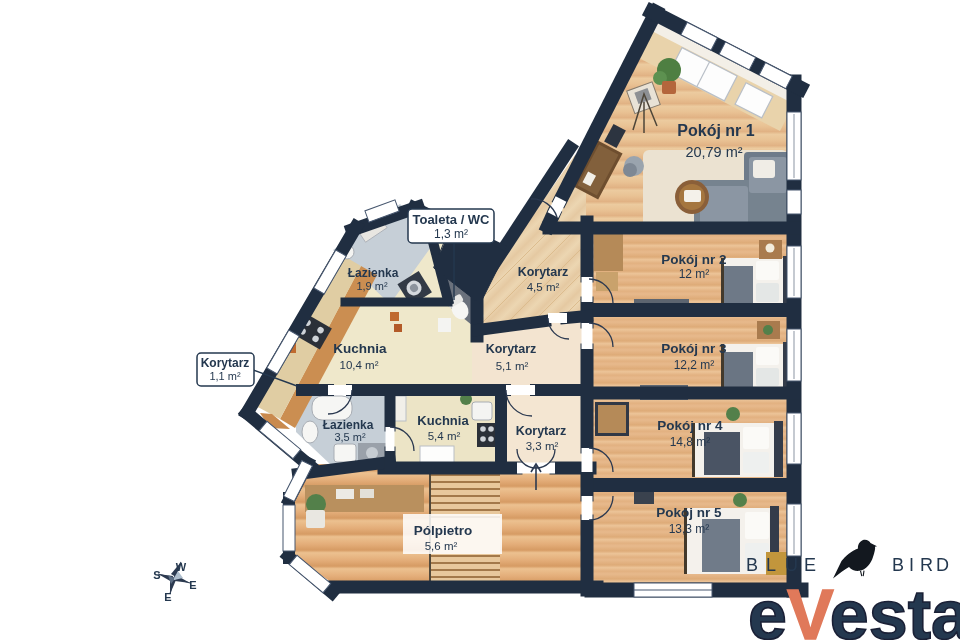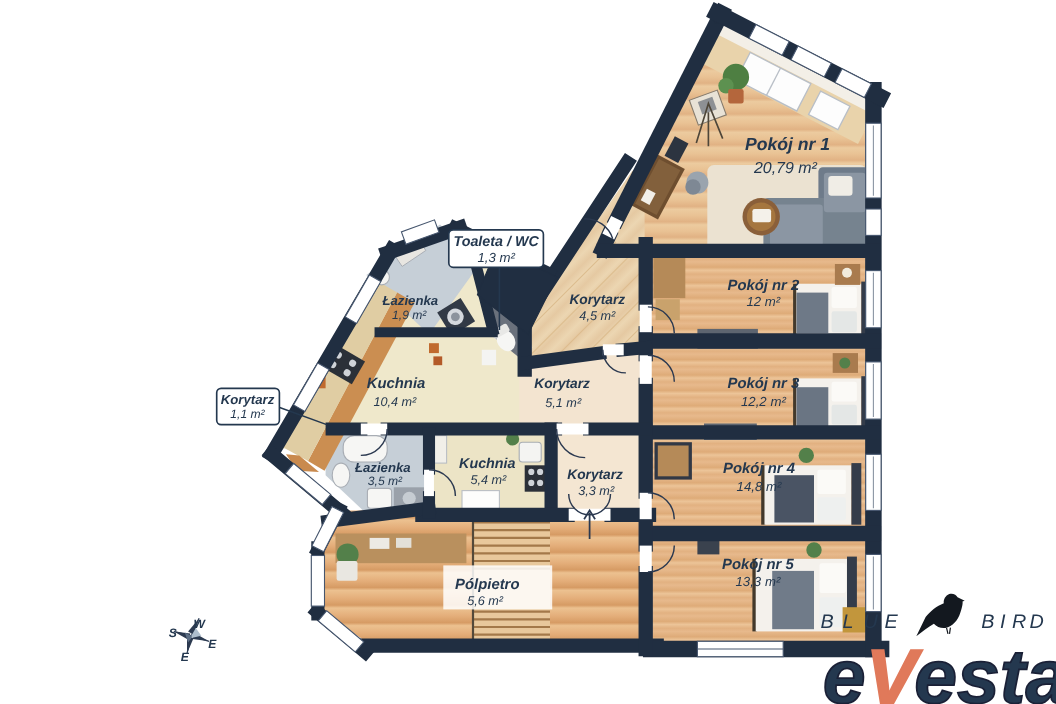--- a/index.html
+++ b/index.html
@@ -1,16 +1,16 @@
 <!DOCTYPE html>
 <html><head>
 <meta charset="utf-8">
 <style>
   html,body{margin:0;padding:0;background:#ffffff;}
-  #page{width:960px;height:640px;position:relative;overflow:hidden;background:#eab308;font-style:italic;}
+  #page{width:960px;height:640px;position:relative;overflow:hidden;background:#eab308;}
   svg{display:block;}
   text{font-family:"Liberation Sans",sans-serif;fill:#24384f;}
   .nm{font-weight:bold;}
 </style>
 </head>
 <body>
 <div id="page">
 <svg width="960" height="640" viewBox="0 0 960 640">
 <defs>
   <clipPath id="k45clip">

